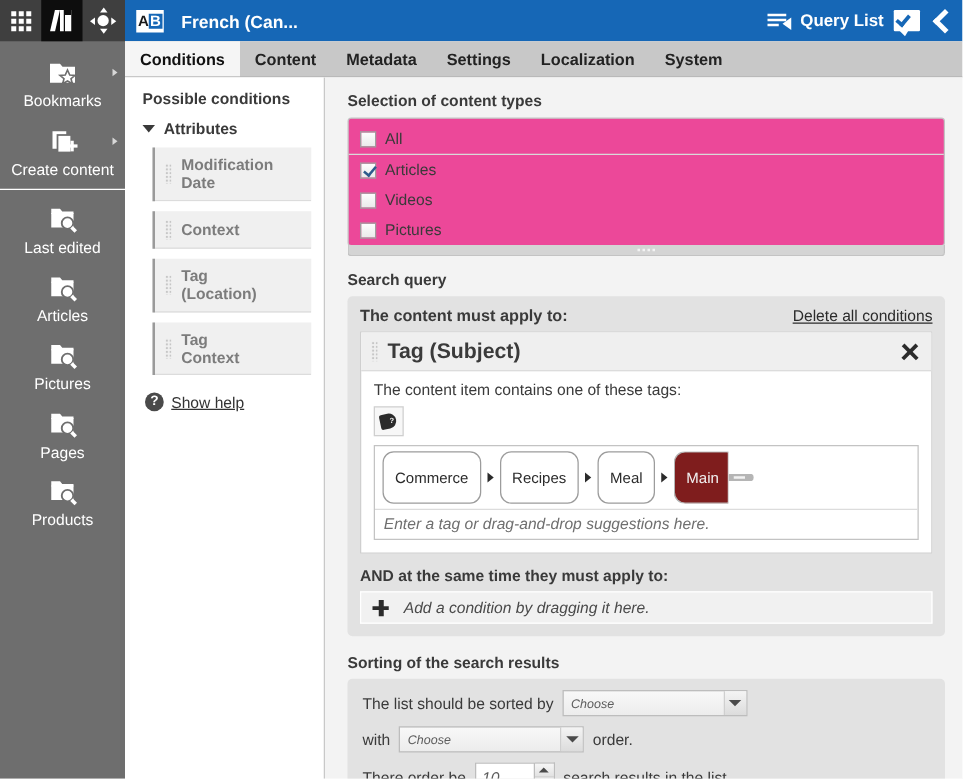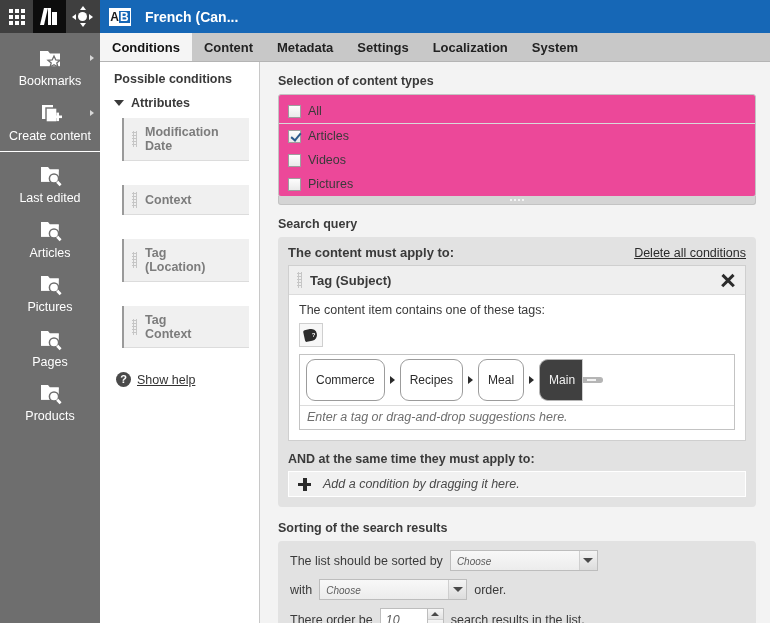--- a/index.html
+++ b/index.html
@@ -131,21 +131,21 @@
     border-right: 1px solid #c8c8c8;
     padding: 10px 10px 0 14px;
   }
   .panel-title { font-size: 12.5px; font-weight: bold; color: #3a3a3a; margin-bottom: 10px; }
   .attr-row { display: flex; align-items: center; gap: 7px; margin-bottom: 8px; cursor: pointer; }
   .tri-down { width:0;height:0; border-left:5px solid transparent; border-right:5px solid transparent; border-top:6px solid #3a3a3a; }
   .attr-label { font-size: 12.5px; font-weight: bold; color: #3a3a3a; }
 
   .cond-item {
     background: #f0f0f0; border-left: 2px solid #9a9a9a;
-    margin: 0 0 24px 8px; padding: 7px 6px 7px 8px;
+    margin: 0 0 8px 8px; padding: 7px 6px 7px 8px;
     display: flex; align-items: center; gap: 8px;
     min-height: 30px; cursor: grab;
     box-shadow: inset 0 -1px 0 #dcdcdc;
   }
   .drag-dots {
     width: 5px; height: 16px;
     background-image:
       radial-gradient(circle, #c4c4c4 1px, transparent 1.2px);
     background-size: 3px 3px;
     opacity: .95; flex: 0 0 5px;
@@ -195,21 +195,21 @@
   .qbox { background: #e2e2e2; border-radius: 4px; padding: 8px 10px 10px 10px; margin-bottom: 14px; }
   .qhead { display: flex; align-items: baseline; margin-bottom: 5px; }
   .qhead-label { font-size: 13px; font-weight: bold; color: #3a3a3a; }
   .delete-all { margin-left: auto; font-size: 12.5px; color: #2b2b2b; text-decoration: underline; cursor: pointer; }
 
   .cond-card { background: #ffffff; border: 1px solid #cfcfcf; }
   .cc-head {
     background: #efefef; border-bottom: 1px solid #dcdcdc;
     display: flex; align-items: center; gap: 8px; padding: 5px 8px 5px 8px;
   }
-  .cc-title { font-size: 13px; font-weight: bold; color: #3a3a3a; }
+  .cc-title { font-size: 17px; font-weight: bold; color: #3a3a3a; }
   .x-btn {
     margin-left: auto; width: 18px; height: 18px; position: relative; cursor: pointer;
   }
   .x-btn::before, .x-btn::after {
     content:""; position:absolute; left:1px; top:7.5px; width:16px; height:3.4px; background:#2b2b2b;
   }
   .x-btn::before { transform: rotate(45deg); }
   .x-btn::after  { transform: rotate(-45deg); }
 
   .cc-body { padding: 8px 10px 10px 10px; }
@@ -230,21 +230,21 @@
     font-size:6px; font-weight:bold; line-height:5px; text-align:center;
   }
 
   .tagfield { border: 1px solid #c3c3c3; background: #ffffff; }
   .tf-row1 { display: flex; align-items: center; gap: 5px; padding: 4px 6px; flex-wrap: wrap; }
   .pill {
     border: 1px solid #9c9c9c; border-radius: 9px; padding: 13px 9px;
     font-size: 12px; color: #2b2b2b; background: #ffffff; cursor: pointer; white-space: nowrap;
   }
   .pill.selected {
-    background: #404040; border-color: #b5b5b5; color: #f2f2f2;
+    background: #7f1d1d; border-color: #b5b5b5; color: #f2f2f2;
     border-radius: 9px 0 0 9px; padding-right: 7px; border-right: 1px solid #d0d0d0;
   }
   .pill-x {
     background: #b5b5b5; border: 1px solid #b5b5b5; border-left: none;
     border-radius: 0 9px 9px 0; padding: 1px 6px 1px 4px; cursor: pointer;
     display: flex; align-items: center; margin-left: -5px;
   }
   .pill-x i { display:block; width: 9px; height: 2px; background: #f2f2f2; }
   .sep-arrow {
     width:0;height:0; border-top:4px solid transparent; border-bottom:4px solid transparent;
@@ -433,20 +433,33 @@
   </div>
 
   <div class="right">
 
     <div class="titlebar">
       <div class="ab-icon">
         <span class="a">A</span>
           <span class="b">B</span>
       </div>
       <div class="title-text">French (Can...</div>
+      <div class="tb-right">
+        <span class="qlist-icon">
+          <i></i>
+            <i></i>
+            <i></i>
+            <span class="arw"></span>
+        </span>
+        <span class="qlist-label">Query List</span>
+        <span class="bubble">
+            <span class="chk"></span>
+          </span>
+        <span class="chev-left"></span>
+      </div>
     </div>
 
     <div class="tabbar">
       <div class="tab active">Conditions</div>
       <div class="tab">Content</div>
       <div class="tab">Metadata</div>
       <div class="tab">Settings</div>
       <div class="tab">Localization</div>
       <div class="tab">System</div>
     </div>

